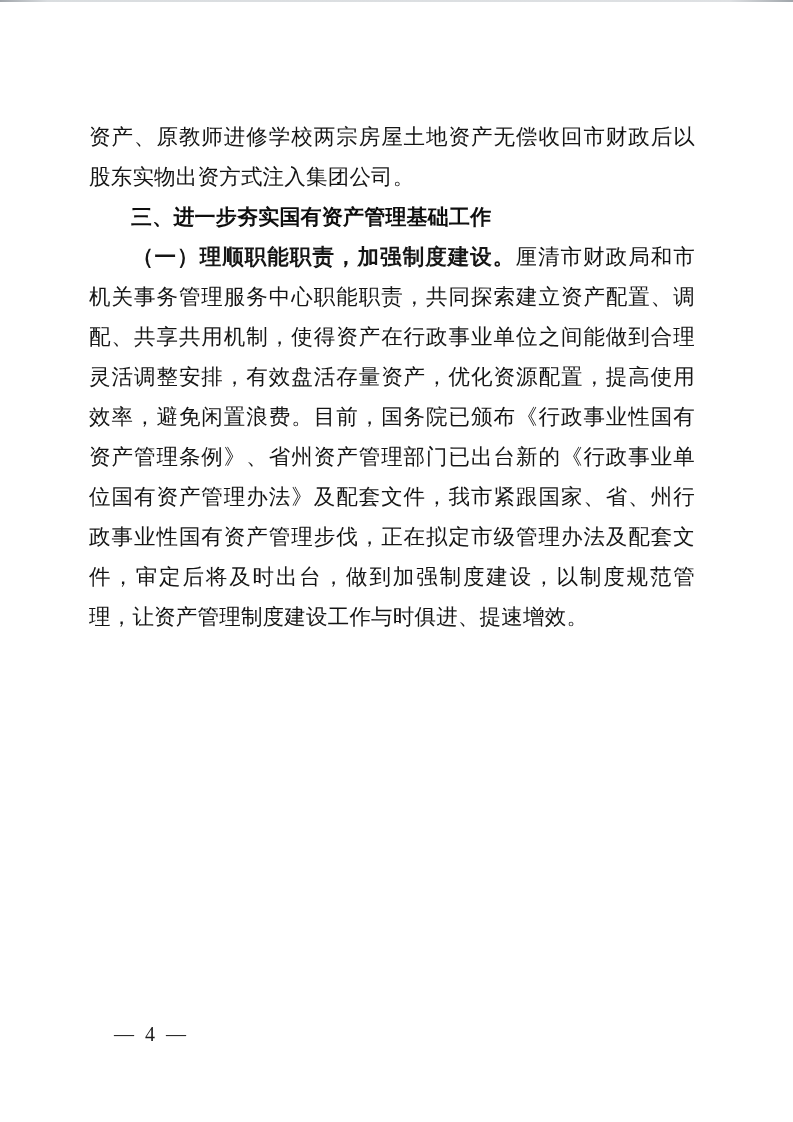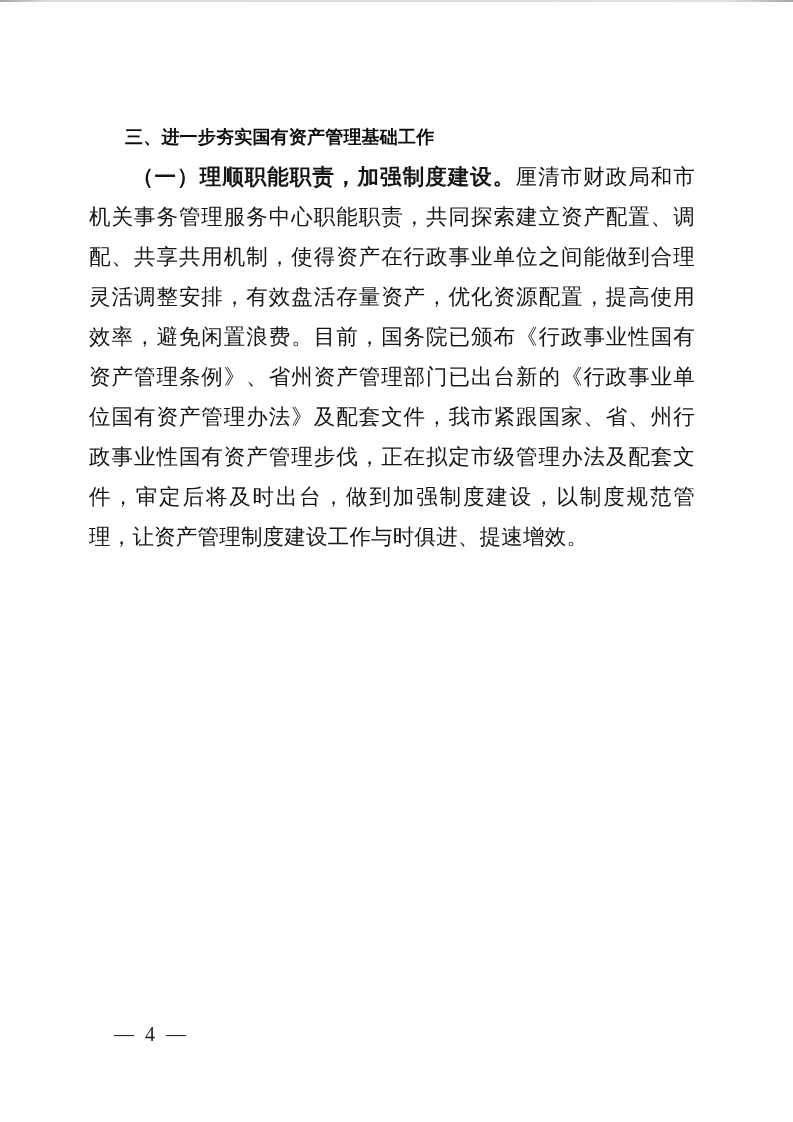--- a/index.html
+++ b/index.html
@@ -41,21 +41,21 @@
     text-indent: 2em;
   }
   .para.continued {
     text-indent: 0;
   }
   .heading {
     margin: 0;
     text-indent: 2em;
     font-weight: 700;
     font-family: "Liberation Sans", sans-serif;
-    font-size: 18px;
+    font-size: 21px;
     color: #0e0e0e;
   }
   .lead {
     font-weight: 700;
   }
   .footer-page-number {
     position: absolute;
     left: 114px;
     top: 1019px;
     font-size: 20px;
@@ -66,20 +66,21 @@
 </style>
 </head>
 <body>
 
 <div class="page">
 
   <div class="scan-edge"></div>
 
   <div class="text-block">
 
+    <p class="para continued">资产、原教师进修学校两宗房屋土地资产无偿收回市财政后以股东实物出资方式注入集团公司。</p>
 
 
     <p class="heading">三、进一步夯实国有资产管理基础工作</p>
 
     <p class="para"><span class="lead">（一）理顺职能职责，加强制度建设。</span><span>厘清市财政局和市机关事务管理服务中心职能职责，共同探索建立资产配置、调配、共享共用机制，使得资产在行政事业单位之间能做到合理灵活调整安排，有效盘活存量资产，优化资源配置，提高使用效率，避免闲置浪费。目前，国务院已颁布《行政事业性国有资产管理条例》、省州资产管理部门已出台新的《行政事业单位国有资产管理办法》及配套文件，我市紧跟国家、省、州行政事业性国有资产管理步伐，正在拟定市级管理办法及配套文件，审定后将及时出台，做到加强制度建设，以制度规范管理，让资产管理制度建设工作与时俱进、提速增效。</span></p>
 
 
   </div>
 
   <div class="footer-page-number">— 4 —</div>

